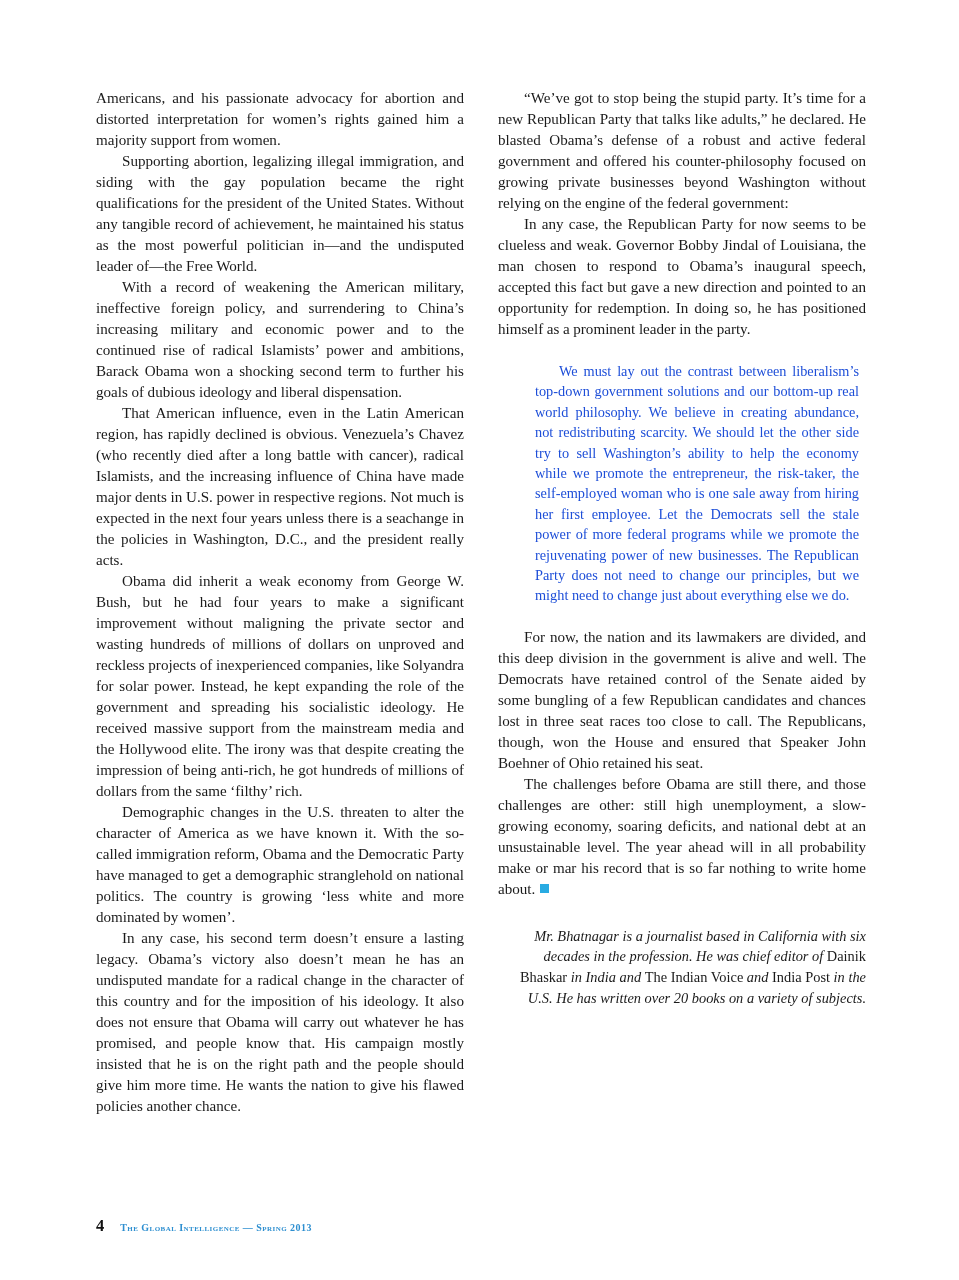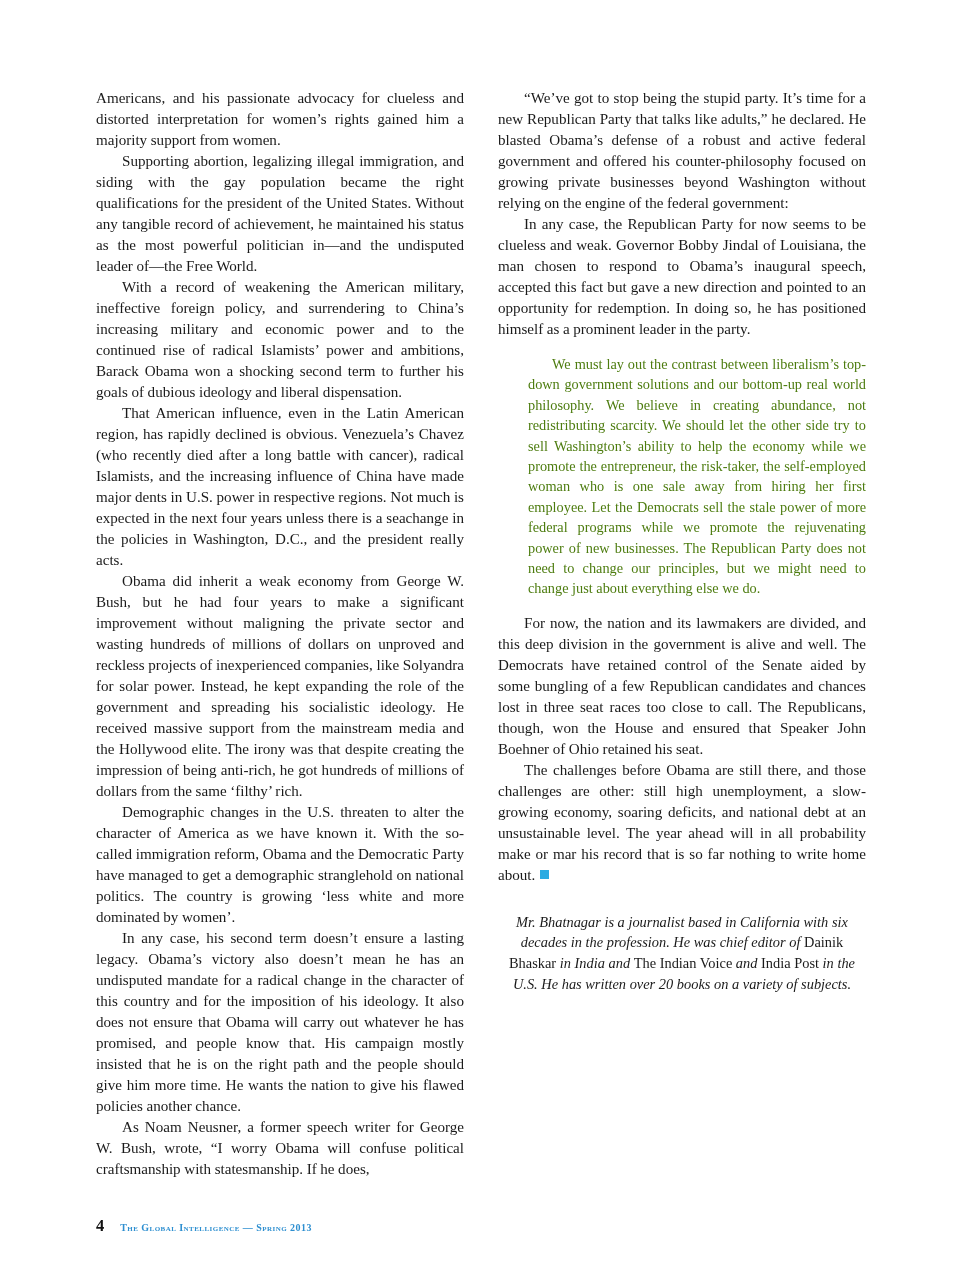--- a/index.html
+++ b/index.html
@@ -47,43 +47,43 @@
     line-height: 21.0px;
     text-align: justify;
     text-indent: 26px;
     -webkit-hyphens: none;
     hyphens: none;
     word-spacing: -0.2px;
   }
   p.body-par.first { text-indent: 0; }
 
   blockquote.pull-quote {
-    margin: 0;
+    margin: 7px;
     padding: 14px 0 14px 30px;
     font-size: 14.3px;
     line-height: 20.4px;
     text-align: justify;
     text-indent: 24px;
-    color: #4d7c0f;
+    color: #1d4ed8;
   }
 
   .endmark {
     display: inline-block;
     width: 9px;
     height: 9px;
     background: #29abe2;
     margin-left: 5px;
     vertical-align: 1px;
   }
 
   p.bio {
     margin: 26px 0 0 0;
     font-size: 14.4px;
     line-height: 20.6px;
-    text-align: center;
+    text-align: right;
     font-style: italic;
     text-indent: 0;
   }
   p.bio .roman { font-style: normal; }
 
   .footer {
     position: absolute;
     left: 96px;
     top: 1216px;
     width: 770px;
@@ -106,28 +106,27 @@
   }
 </style>
 </head>
 <body>
 
 <div class="page">
 
   <div class="columns">
 
     <div class="col col-left">
-      <p class="body-par first">Americans, and his passionate advocacy for clueless and distorted interpretation for women’s rights gained him a majority support from women.</p>
+      <p class="body-par first">Americans, and his passionate advocacy for abortion and distorted interpretation for women’s rights gained him a majority support from women.</p>
       <p class="body-par">Supporting abortion, legalizing illegal immigration, and siding with the gay population became the right qualifications for the president of the United States. Without any tangible record of achievement, he maintained his status as the most powerful politician in—and the undisputed leader of—the Free World.</p>
       <p class="body-par">With a record of weakening the American military, ineffective foreign policy, and surrendering to China’s increasing military and economic power and to the continued rise of radical Islamists’ power and ambitions, Barack Obama won a shocking second term to further his goals of dubious ideology and liberal dispensation.</p>
       <p class="body-par">That American influence, even in the Latin American region, has rapidly declined is obvious. Venezuela’s Chavez (who recently died after a long battle with cancer), radical Islamists, and the increasing influence of China have made major dents in U.S. power in respective regions. Not much is expected in the next four years unless there is a seachange in the policies in Washington, D.C., and the president really acts.</p>
       <p class="body-par">Obama did inherit a weak economy from George W. Bush, but he had four years to make a significant improvement without maligning the private sector and wasting hundreds of millions of dollars on unproved and reckless projects of inexperienced companies, like Solyandra for solar power. Instead, he kept expanding the role of the government and spreading his socialistic ideology. He received massive support from the mainstream media and the Hollywood elite. The irony was that despite creating the impression of being anti-rich, he got hundreds of millions of dollars from the same ‘filthy’ rich.</p>
       <p class="body-par">Demographic changes in the U.S. threaten to alter the character of America as we have known it. With the so-called immigration reform, Obama and the Democratic Party have managed to get a demographic stranglehold on national politics. The country is growing ‘less white and more dominated by women’.</p>
       <p class="body-par">In any case, his second term doesn’t ensure a lasting legacy. Obama’s victory also doesn’t mean he has an undisputed mandate for a radical change in the character of this country and for the imposition of his ideology. It also does not ensure that Obama will carry out whatever he has promised, and people know that. His campaign mostly insisted that he is on the right path and the people should give him more time. He wants the nation to give his flawed policies another chance.</p>
-      <p class="body-par">As Noam Neusner, a former speech writer for George W. Bush, wrote, “I worry Obama will confuse political craftsmanship with statesmanship. If he does,</p>
     </div>
 
     <div class="col col-right">
       <p class="body-par">“We’ve got to stop being the stupid party. It’s time for a new Republican Party that talks like adults,” he declared. He blasted Obama’s defense of a robust and active federal government and offered his counter-philosophy focused on growing private businesses beyond Washington without relying on the engine of the federal government:</p>
       <p class="body-par">In any case, the Republican Party for now seems to be clueless and weak. Governor Bobby Jindal of Louisiana, the man chosen to respond to Obama’s inaugural speech, accepted this fact but gave a new direction and pointed to an opportunity for redemption. In doing so, he has positioned himself as a prominent leader in the party.</p>
 
       <blockquote class="pull-quote">We must lay out the contrast between liberalism’s top-down government solutions and our bottom-up real world philosophy. We believe in creating abundance, not redistributing scarcity. We should let the other side try to sell Washington’s ability to help the economy while we promote the entrepreneur, the risk-taker, the self-employed woman who is one sale away from hiring her first employee. Let the Democrats sell the stale power of more federal programs while we promote the rejuvenating power of new businesses. The Republican Party does not need to change our principles, but we might need to change just about everything else we do.</blockquote>
 
       <p class="body-par">For now, the nation and its lawmakers are divided, and this deep division in the government is alive and well. The Democrats have retained control of the Senate aided by some bungling of a few Republican candidates and chances lost in three seat races too close to call. The Republicans, though, won the House and ensured that Speaker John Boehner of Ohio retained his seat.</p>
 

